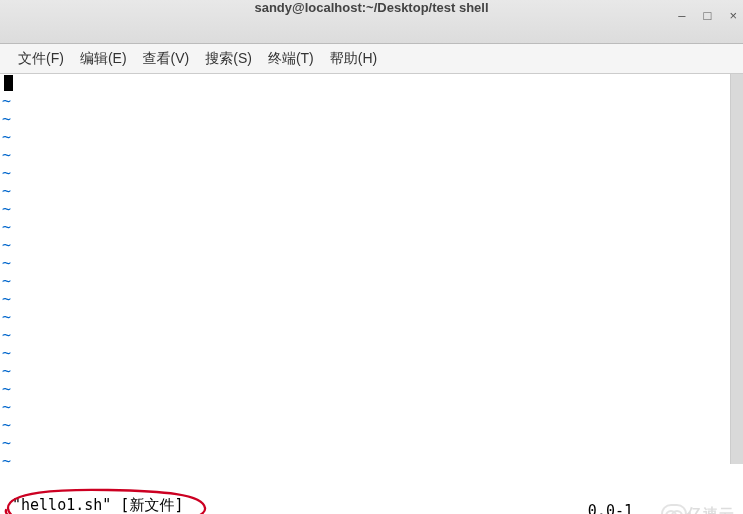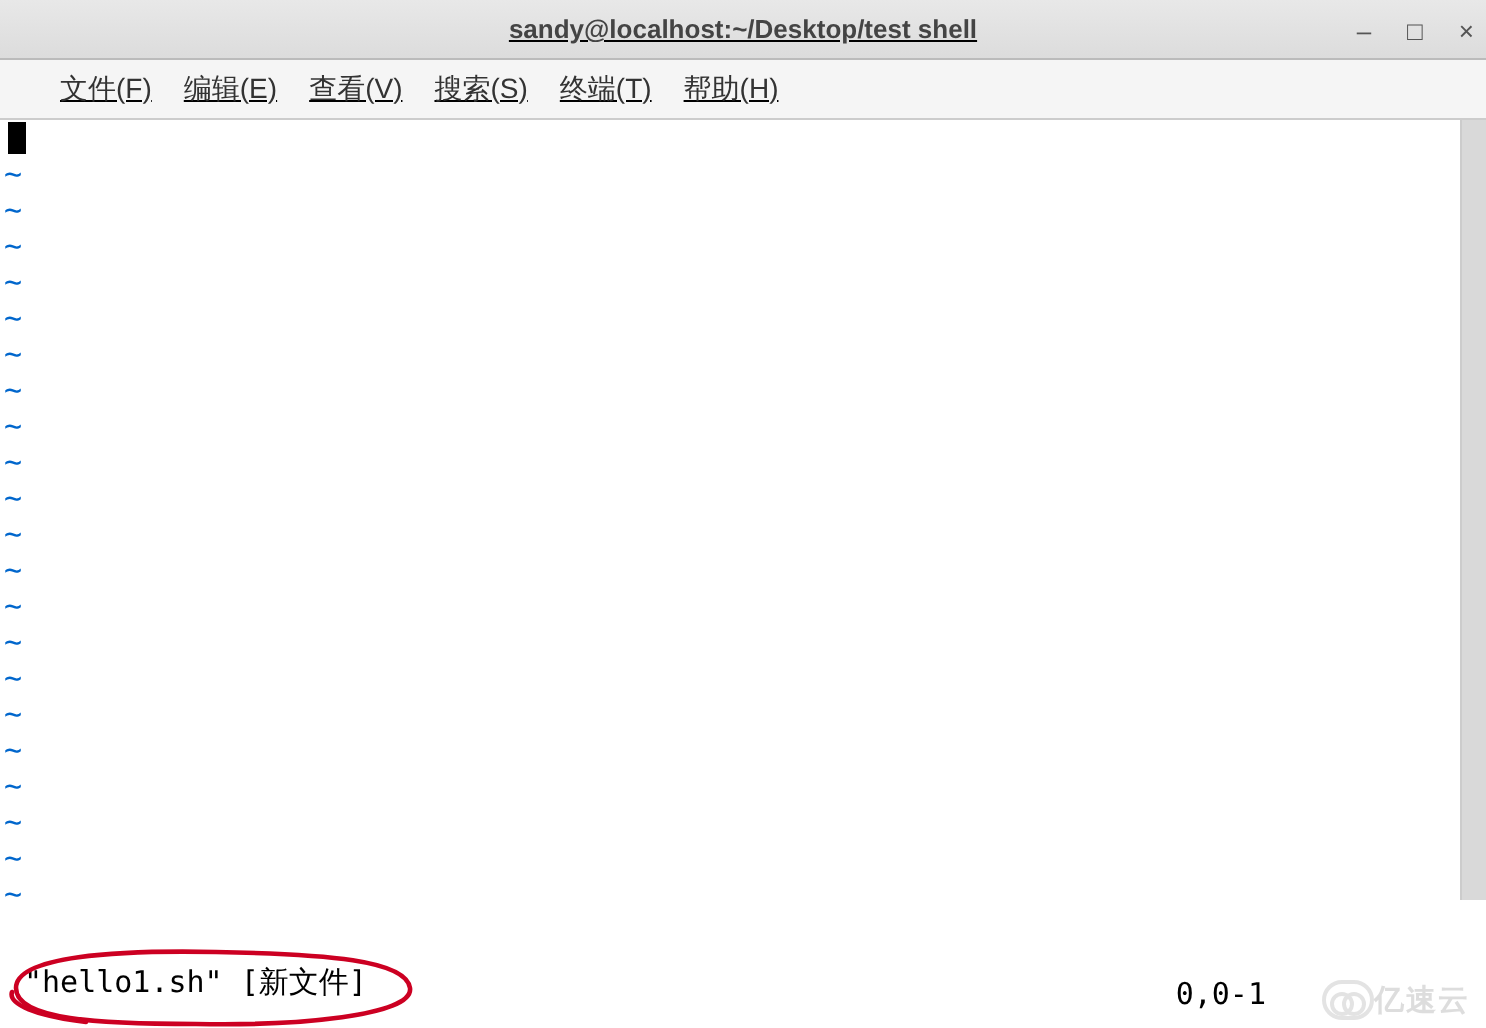--- a/index.html
+++ b/index.html
@@ -5,28 +5,26 @@
     * { margin: 0; padding: 0; box-sizing: border-box; }
     body {
       width: 743px;
       height: 514px;
       font-family: sans-serif;
       background: #fff;
       position: relative;
       overflow: hidden;
     }
     .titlebar {
-      height: 30px;
+      height: 44px;
       background: linear-gradient(#e8e8e8, #dcdcdc);
       border-bottom: 1px solid #bbb;
       display: flex;
-      align-items: center;
       justify-content: center;
       position: relative;
-      text-decoration: underline;
     }
     .title {
       font-size: 13px;
       font-weight: bold;
       color: #444;
     }
     .window-controls {
       position: absolute;
       right: 6px;
       top: 0;
@@ -40,23 +38,22 @@
       color: #555;
       cursor: pointer;
       line-height: 1;
     }
     .menubar {
       height: 30px;
       background: #f5f5f5;
       border-bottom: 1px solid #ccc;
       display: flex;
       align-items: center;
-      padding: 0 24px;
+      padding: 0 12px;
       gap: 4px;
-      text-decoration: underline;
     }
     .menu-item {
       font-size: 14px;
       color: #333;
       padding: 3px 6px;
       cursor: pointer;
     }
     .terminal {
       position: relative;
       height: calc(514px - 30px - 30px);

